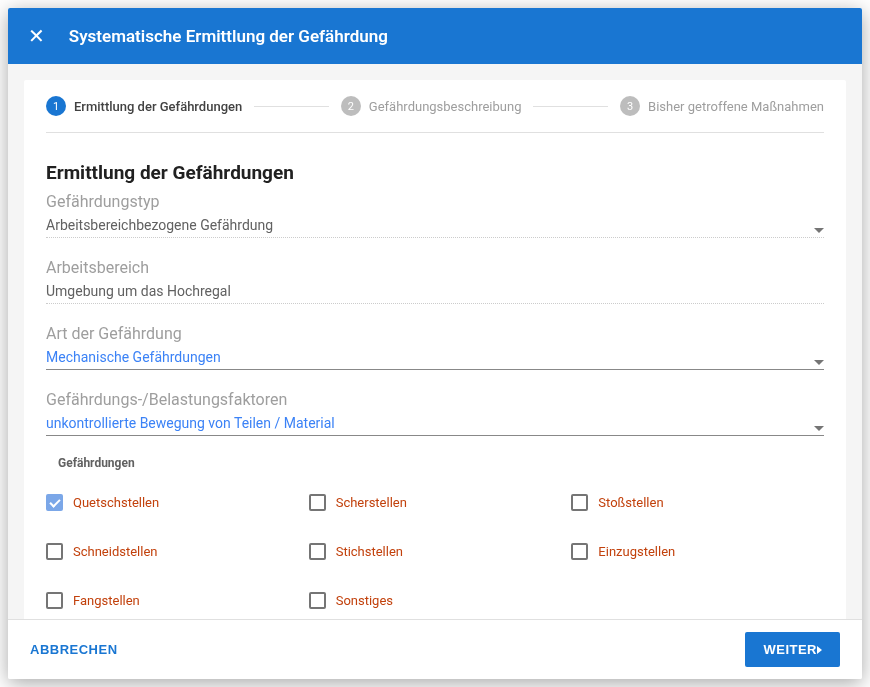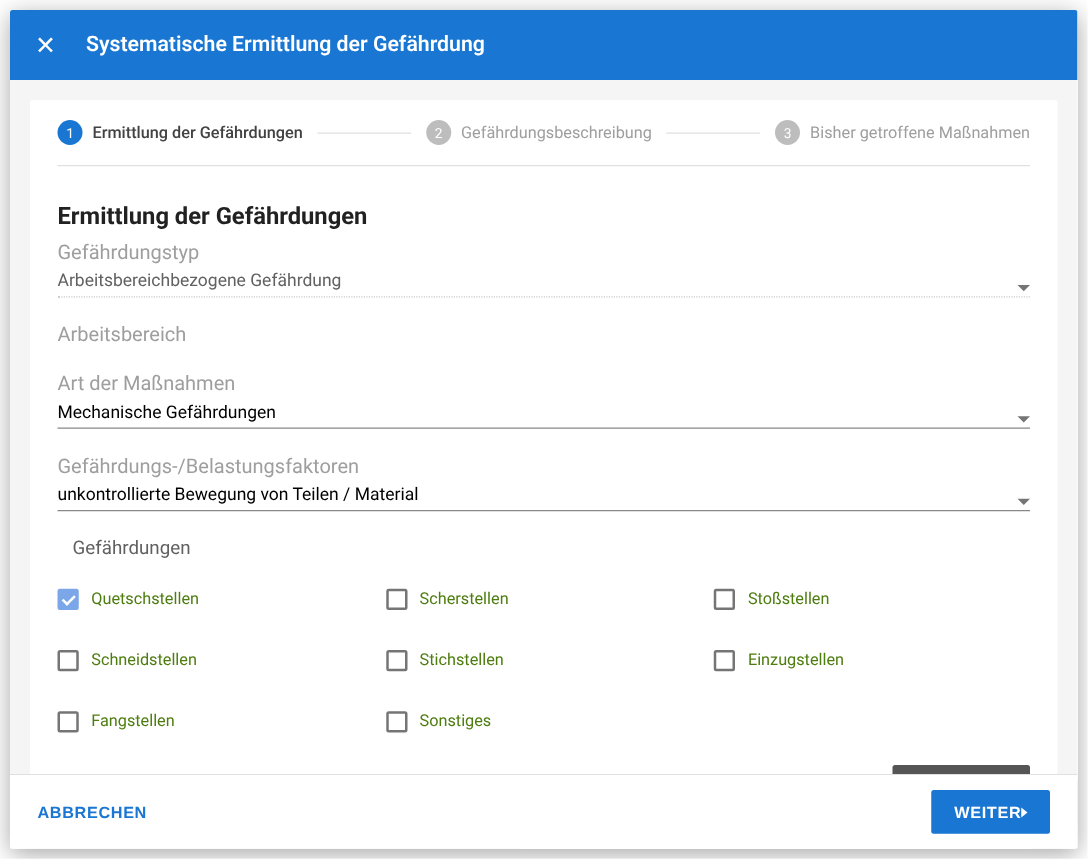--- a/index.html
+++ b/index.html
@@ -106,50 +106,50 @@
     }
     .field-value {
       font-size: 14px;
       color: #616161;
       padding: 4px 0;
       border-bottom: 1px dotted #ccc;
       display: flex;
       justify-content: space-between;
       align-items: flex-end;
     }
-    .field-value.solid { border-bottom: 1px solid #888; color: #000000; }
+    .field-value.solid { border-bottom: 1px solid #888; color: #3b82f6; }
     .dropdown-caret {
       border-left: 5px solid transparent;
       border-right: 5px solid transparent;
       border-top: 5px solid #757575;
       width: 0; height: 0;
     }
     .subsection {
       margin-top: 18px;
     }
     .subsection-label {
-      font-size: 15px;
+      font-size: 12px;
       color: #616161;
-      font-weight: 400;
+      font-weight: 700;
       padding-left: 12px;
       margin-bottom: 24px;
     }
     .checkbox-grid {
       display: grid;
       grid-template-columns: repeat(3, 1fr);
       row-gap: 32px;
       column-gap: 10px;
       margin-bottom: 26px;
     }
     .checkbox-item {
       display: flex;
       align-items: center;
       gap: 10px;
       font-size: 13px;
-      color: #4d7c0f;
+      color: #c2410c;
       cursor: pointer;
     }
     .checkbox-box {
       width: 17px; height: 17px;
       border: 2px solid #757575;
       border-radius: 2px;
       display: flex;
       align-items: center;
       justify-content: center;
       flex-shrink: 0;
@@ -268,24 +268,27 @@
       <div class="field">
         <span class="field-label">Gefährdungstyp</span>
         <div class="field-value">
           <span>Arbeitsbereichbezogene Gefährdung</span>
           <span class="dropdown-caret"></span>
         </div>
       </div>
 
       <div class="field">
         <span class="field-label">Arbeitsbereich</span>
+        <div class="field-value">
+          <span>Umgebung um das Hochregal</span>
+        </div>
       </div>
 
       <div class="field">
-        <span class="field-label">Art der Maßnahmen</span>
+        <span class="field-label">Art der Gefährdung</span>
         <div class="field-value solid">
           <span>Mechanische Gefährdungen</span>
           <span class="dropdown-caret"></span>
         </div>
       </div>
 
       <div class="field">
         <span class="field-label">Gefährdungs-/Belastungsfaktoren</span>
         <div class="field-value solid">
           <span>unkontrollierte Bewegung von Teilen / Material</span>

